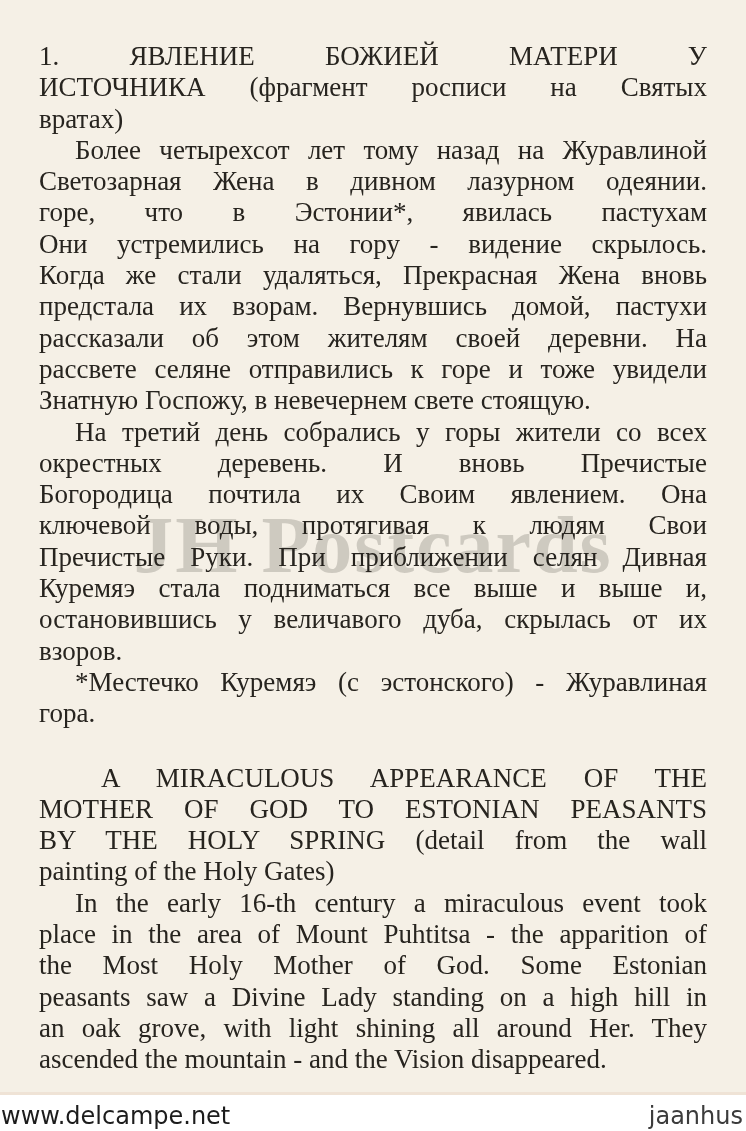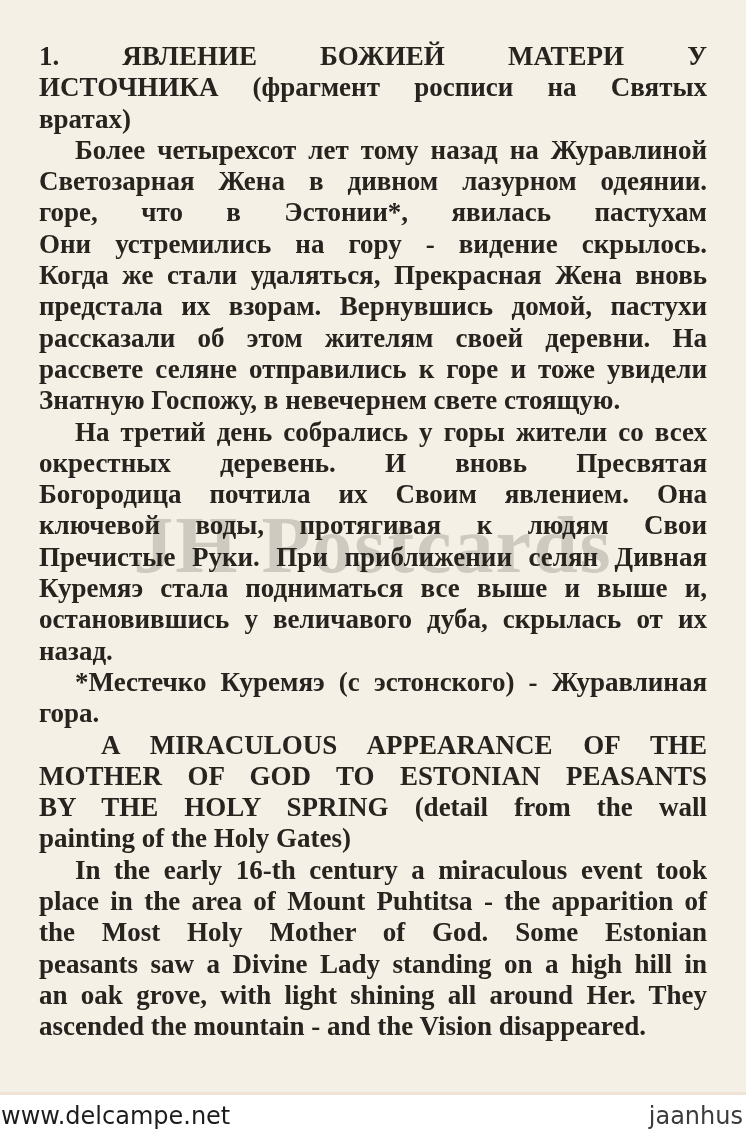--- a/index.html
+++ b/index.html
@@ -35,30 +35,29 @@
     user-select: none;
   }
   .text-block {
     position: relative;
     z-index: 1;
     padding: 41px 39px 0 39px;
     font-family: "Liberation Serif", "DejaVu Serif", serif;
     font-size: 27px;
     line-height: 31.3px;
     color: var(--text, #27241f);
-    font-weight: bold;
   }
   .line { white-space: normal; }
   .jf {
     text-align: justify;
     text-align-last: justify;
   }
   .left { text-align: left; }
   .ind { padding-left: 36px; }
-  .ind-lg { padding-left: 62px; }
+  .ind-lg { padding-left: 62px; margin-top: 33px; }
   .footer {
     position: absolute;
     left: 0;
     bottom: 0;
     width: 746px;
     height: 21px;
     background: var(--footer-bg, #ffffff);
     display: flex;
     justify-content: space-between;
     align-items: flex-end;
@@ -88,27 +87,27 @@
     <div class="line jf ind">Более четырехсот лет тому назад на Журавлиной</div>
     <div class="line jf">Светозарная Жена в дивном лазурном одеянии.</div>
     <div class="line jf">горе, что в Эстонии*, явилась пастухам</div>
     <div class="line jf">Они устремились на гору - видение скрылось.</div>
     <div class="line jf">Когда же стали удаляться, Прекрасная Жена вновь</div>
     <div class="line jf">предстала их взорам. Вернувшись домой, пастухи</div>
     <div class="line jf">рассказали об этом жителям своей деревни. На</div>
     <div class="line jf">рассвете селяне отправились к горе и тоже увидели</div>
     <div class="line left">Знатную Госпожу, в невечернем свете стоящую.</div>
     <div class="line jf ind">На третий день собрались у горы жители со всех</div>
-    <div class="line jf">окрестных деревень. И вновь Пресвятая</div>
+    <div class="line jf">окрестных деревень. И вновь Пречистые</div>
     <div class="line jf">Богородица почтила их Своим явлением. Она</div>
     <div class="line jf">ключевой воды, протягивая к людям Свои</div>
     <div class="line jf">Пречистые Руки. При приближении селян Дивная</div>
     <div class="line jf">Куремяэ стала подниматься все выше и выше и,</div>
     <div class="line jf">остановившись у величавого дуба, скрылась от их</div>
-    <div class="line left">назад.</div>
+    <div class="line left">взоров.</div>
     <div class="line jf ind">*Местечко Куремяэ (с эстонского) - Журавлиная</div>
     <div class="line left">гора.</div>
     <div class="line jf ind-lg">A MIRACULOUS APPEARANCE OF THE</div>
     <div class="line jf">MOTHER OF GOD TO ESTONIAN PEASANTS</div>
     <div class="line jf">BY THE HOLY SPRING (detail from the wall</div>
     <div class="line left">painting of the Holy Gates)</div>
     <div class="line jf ind">In the early 16-th century a miraculous event took</div>
     <div class="line jf">place in the area of Mount Puhtitsa - the apparition of</div>
     <div class="line jf">the Most Holy Mother of God. Some Estonian</div>
     <div class="line jf">peasants saw a Divine Lady standing on a high hill in</div>

